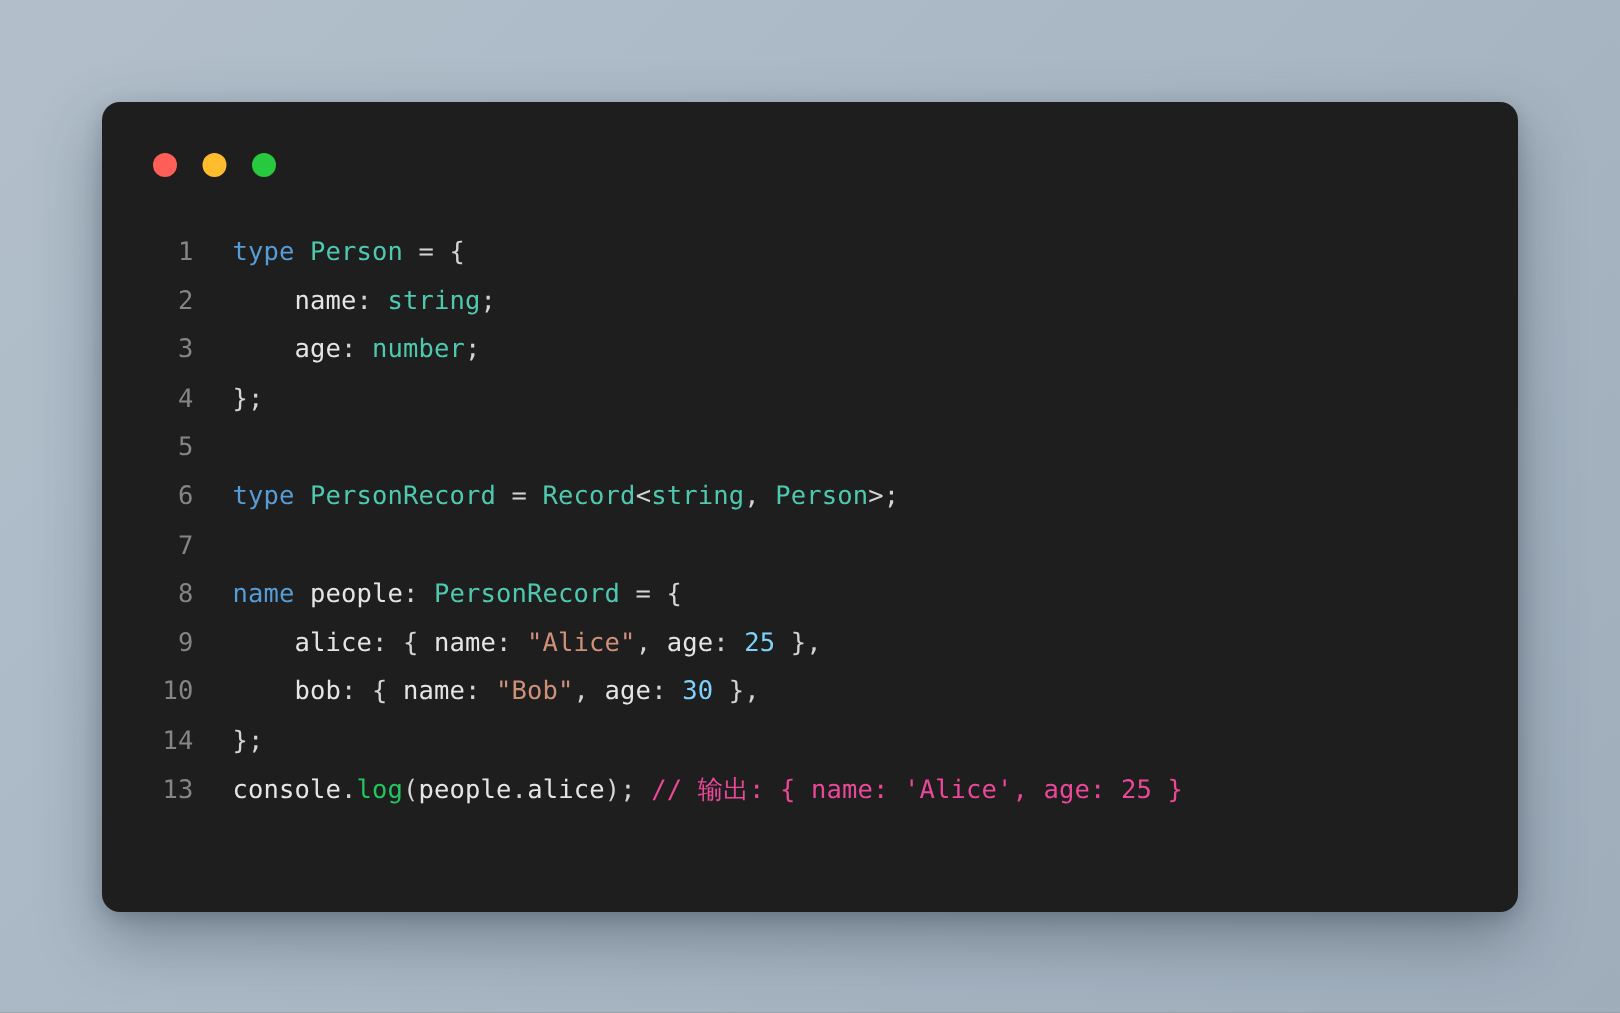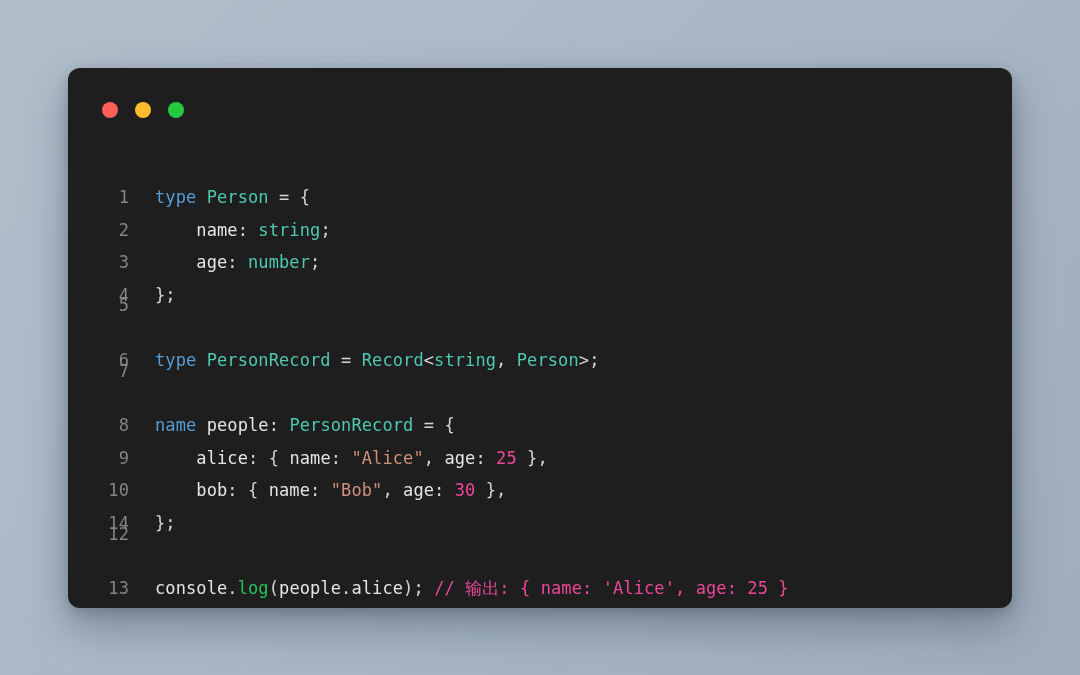--- a/index.html
+++ b/index.html
@@ -79,29 +79,28 @@
     font-size: 17px;
     padding-right: 0;
     user-select: none;
   }
 
   .code-text {
     padding-left: 26px;
     color: #d4d4d4;
     flex: 1 1 auto;
     white-space: pre;
-    margin-top: 29px;
   }
 
   
   .t-key   { color: #569cd6; }  
   .t-type  { color: #4ec9b0; }  
   .t-prop  { color: #e5e5e5; }  
   .t-str   { color: #ce9178; }  
-  .t-num   { color: #ec4899; }  
+  .t-num   { color: #7dd3fc; }  
   .t-fn    { color: #22c55e; }  
   .t-com   { color: #ec4899; }  
   .t-punc  { color: #d4d4d4; }  
 </style>
 </head>
 <body>
 
 <div class="stage">
 
   <div class="code-card">
@@ -117,19 +116,18 @@
         <div class="code-line"><span class="lineno">2</span><span class="code-text"><span class="t-punc">    </span><span class="t-prop">name</span><span class="t-punc">: </span><span class="t-type">string</span><span class="t-punc">;</span></span></div>
         <div class="code-line"><span class="lineno">3</span><span class="code-text"><span class="t-punc">    </span><span class="t-prop">age</span><span class="t-punc">: </span><span class="t-type">number</span><span class="t-punc">;</span></span></div>
         <div class="code-line"><span class="lineno">4</span><span class="code-text"><span class="t-punc">};</span></span></div>
         <div class="code-line"><span class="lineno">5</span><span class="code-text"></span></div>
         <div class="code-line"><span class="lineno">6</span><span class="code-text"><span class="t-key">type</span><span class="t-punc"> </span><span class="t-type">PersonRecord</span><span class="t-punc"> = </span><span class="t-type">Record</span><span class="t-punc">&lt;</span><span class="t-type">string</span><span class="t-punc">, </span><span class="t-type">Person</span><span class="t-punc">&gt;;</span></span></div>
         <div class="code-line"><span class="lineno">7</span><span class="code-text"></span></div>
         <div class="code-line"><span class="lineno">8</span><span class="code-text"><span class="t-key">name</span><span class="t-punc"> </span><span class="t-prop">people</span><span class="t-punc">: </span><span class="t-type">PersonRecord</span><span class="t-punc"> = {</span></span></div>
         <div class="code-line"><span class="lineno">9</span><span class="code-text"><span class="t-punc">    </span><span class="t-prop">alice</span><span class="t-punc">: { </span><span class="t-prop">name</span><span class="t-punc">: </span><span class="t-str">"Alice"</span><span class="t-punc">, </span><span class="t-prop">age</span><span class="t-punc">: </span><span class="t-num">25</span><span class="t-punc"> },</span></span></div>
         <div class="code-line"><span class="lineno">10</span><span class="code-text"><span class="t-punc">    </span><span class="t-prop">bob</span><span class="t-punc">: { </span><span class="t-prop">name</span><span class="t-punc">: </span><span class="t-str">"Bob"</span><span class="t-punc">, </span><span class="t-prop">age</span><span class="t-punc">: </span><span class="t-num">30</span><span class="t-punc"> },</span></span></div>
         <div class="code-line"><span class="lineno">14</span><span class="code-text"><span class="t-punc">};</span></span></div>
-        <div class="code-line"><span class="lineno">12</span><span class="code-text"></span></div>
         <div class="code-line"><span class="lineno">13</span><span class="code-text"><span class="t-prop">console</span><span class="t-punc">.</span><span class="t-fn">log</span><span class="t-punc">(</span><span class="t-prop">people</span><span class="t-punc">.</span><span class="t-prop">alice</span><span class="t-punc">);</span><span class="t-punc"> </span><span class="t-com">// 输出: { name: 'Alice', age: 25 }</span></span></div>
       </div>
 
   </div>
 
 </div>
 
 </body></html>

